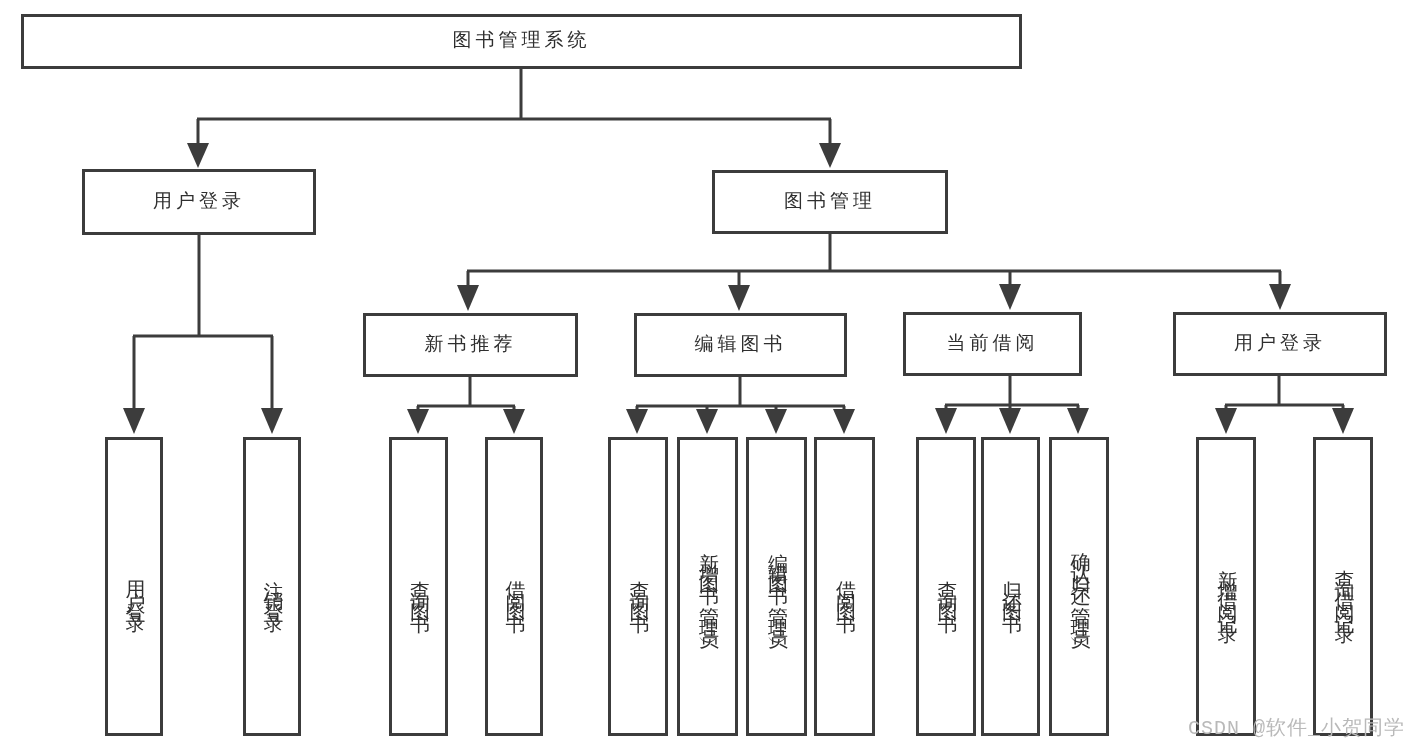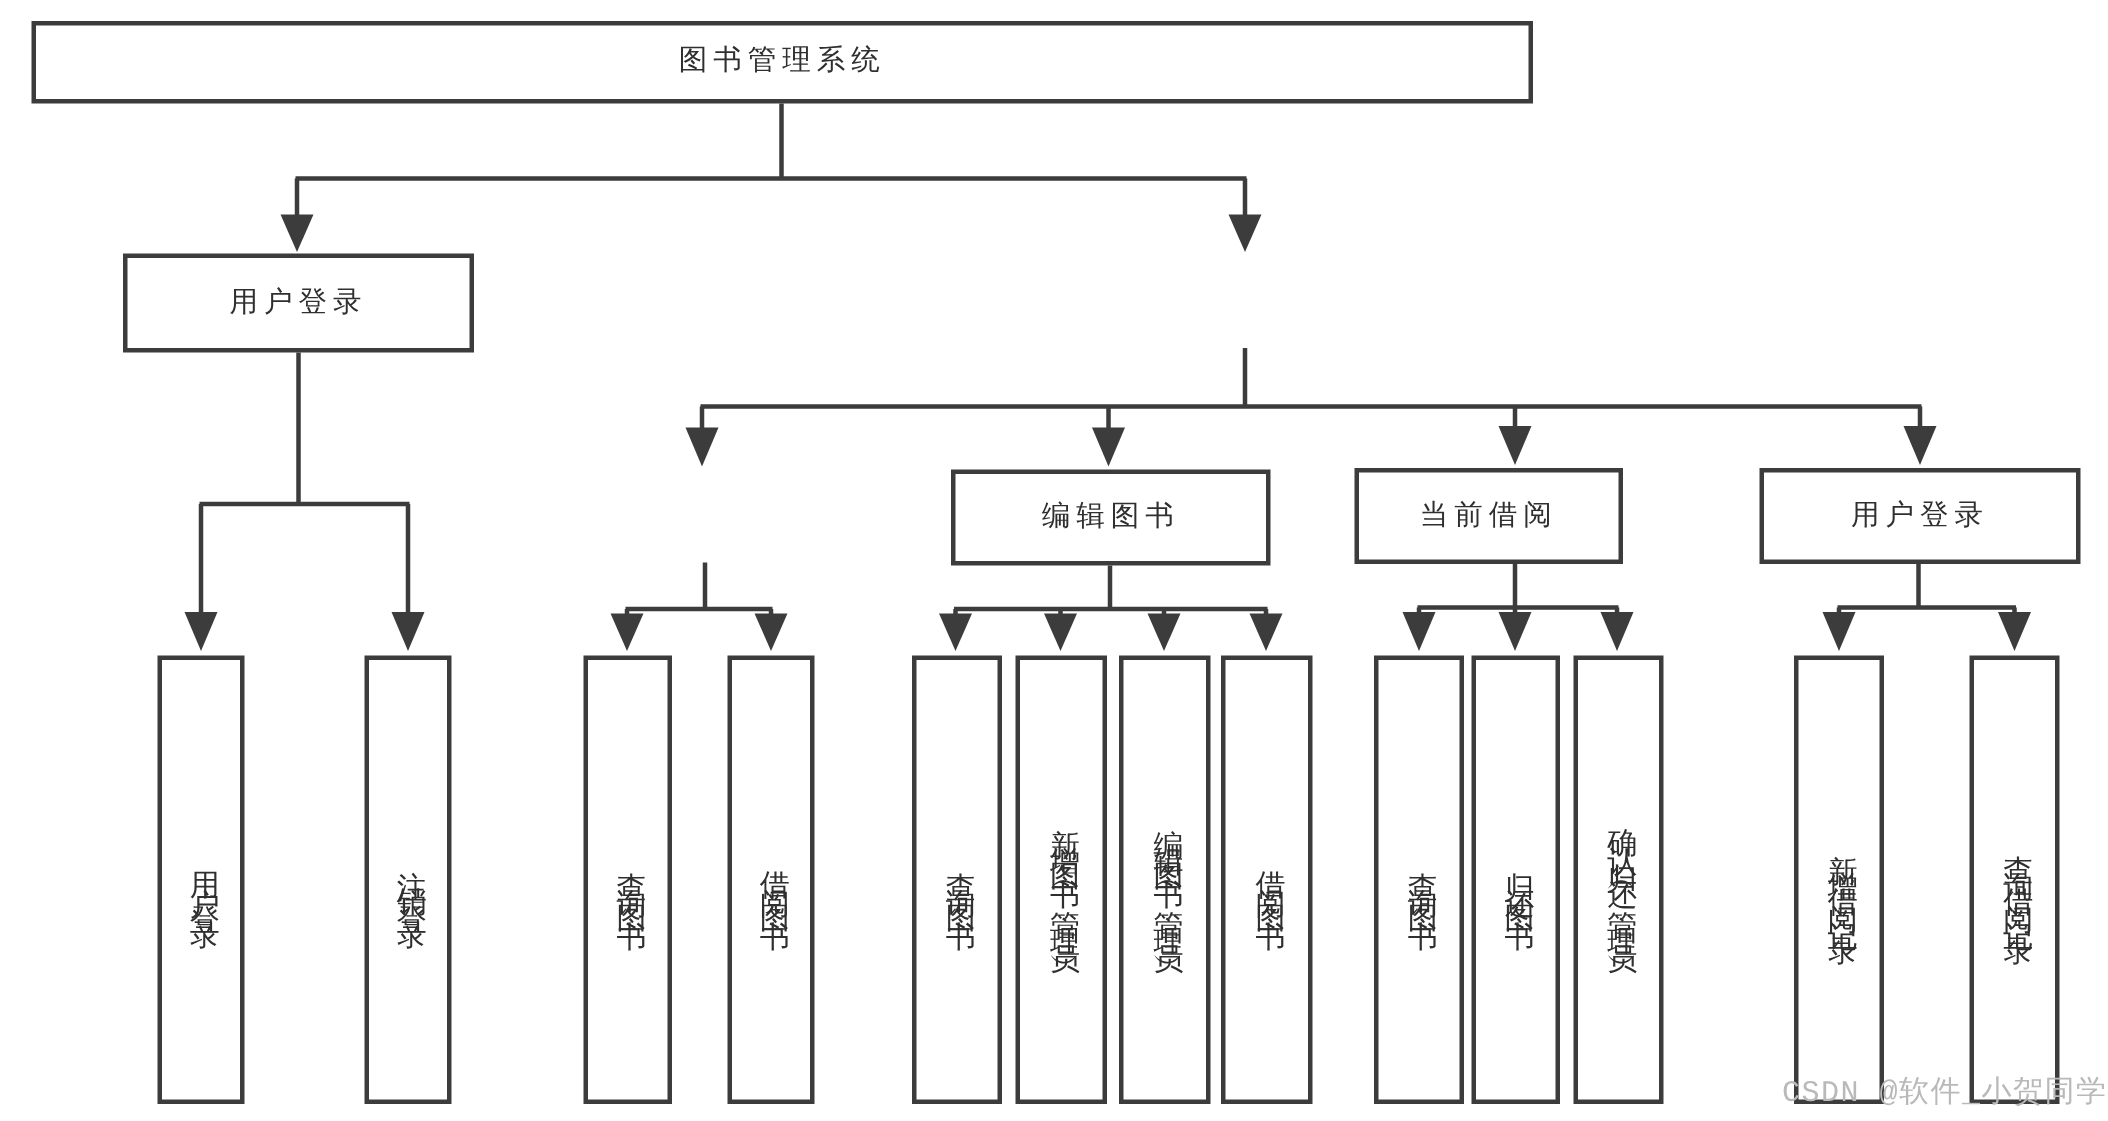--- a/index.html
+++ b/index.html
@@ -95,21 +95,23 @@
       <polygon points="999,408 1021,408 1010,434"></polygon>
       <polygon points="1067,408 1089,408 1078,434"></polygon>
       <polygon points="1215,408 1237,408 1226,434"></polygon>
       <polygon points="1332,408 1354,408 1343,434"></polygon>
     </g>
   </svg>
 
   <div class="node" style="left:21px; top:14px; width:1001px; height:55px;">图书管理系统</div>
 
   <div class="node" style="left:82px; top:169px; width:234px; height:66px;">用户登录</div>
+  <div class="node" style="left:712px; top:170px; width:236px; height:64px;">图书管理</div>
 
+  <div class="node" style="left:363px; top:313px; width:215px; height:64px;">新书推荐</div>
   <div class="node" style="left:634px; top:313px; width:213px; height:64px;">编辑图书</div>
   <div class="node" style="left:903px; top:312px; width:179px; height:64px;">当前借阅</div>
   <div class="node" style="left:1173px; top:312px; width:214px; height:64px;">用户登录</div>
 
   <div class="node leaf" style="left:105px; top:437px; width:58px; height:299px;">用户登录</div>
   <div class="node leaf" style="left:243px; top:437px; width:58px; height:299px;">注销登录</div>
 
   <div class="node leaf" style="left:389px; top:437px; width:59px; height:299px;">查询图书</div>
   <div class="node leaf" style="left:485px; top:437px; width:58px; height:299px;">借阅图书</div>
 

